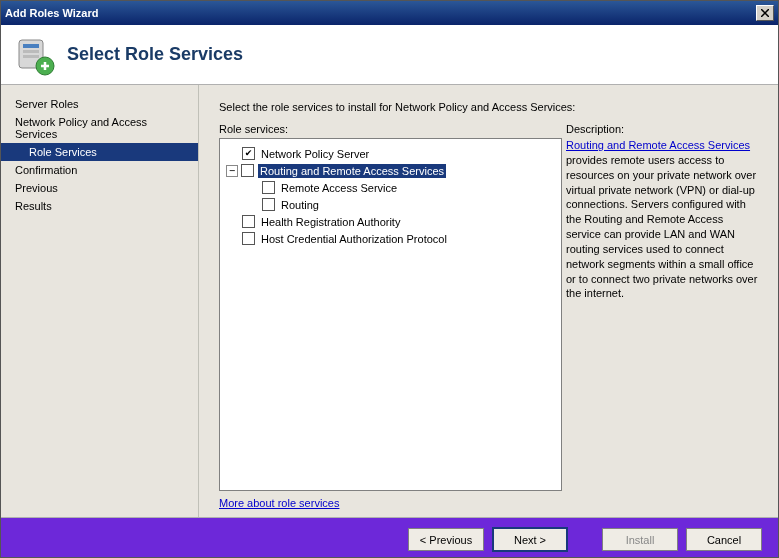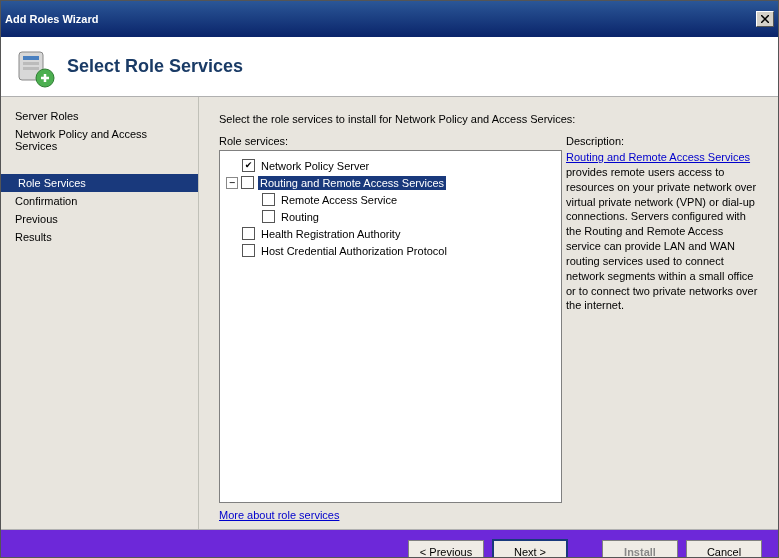--- a/index.html
+++ b/index.html
@@ -9,21 +9,21 @@
     font-size: 11px;
     background: #d4d0c8;
     width: 779px;
     height: 558px;
     overflow: hidden;
     border: 1px solid #555;
   }
   .titlebar {
     background: linear-gradient(#2b5797, #0a246a);
     color: #fff;
-    height: 36px;
+    height: 24px;
     display: flex;
     align-items: center;
     padding: 0 4px;
     font-weight: bold;
   }
   .titlebar .spacer { flex: 1; }
   .close-btn {
     width: 18px; height: 16px;
     background: #d4d0c8;
     border: 1px solid #fff;
@@ -62,21 +62,21 @@
   .sidebar .step {
     padding:3px 14px;
     color:#000;
     cursor:default;
   }
   .sidebar .step.active {
     background:#19397c;
     color:#fff;
     font-weight:normal;
   }
-  .sidebar .step.indent { padding-left:17px;margin-top:19px; }
+  .sidebar .step.indent { padding-left:28px; }
   .content {
     flex:1;
     padding:16px 20px 8px 20px;
     display:flex;
     flex-direction:column;
     background:#e8e5de;
   }
   .instruction { margin-bottom:10px; }
   .cols {
     display:flex;
@@ -151,21 +151,21 @@
   }
   .btn {
     min-width:76px;
     height:23px;
     background:#efece5;
     border:1px solid #808080;
     font-size:11px;
     cursor:pointer;
     padding:0 10px;
   }
-  .btn:disabled { color:#888; cursor:default;font-weight:bold; }
+  .btn:disabled { color:#888; cursor:default; }
   .btn.default {
     border:2px solid #19397c;
     height:25px;
   }
   .btn-gap { width:18px; }
 </style>
 </head>
 <body>
 
 <div class="titlebar">

